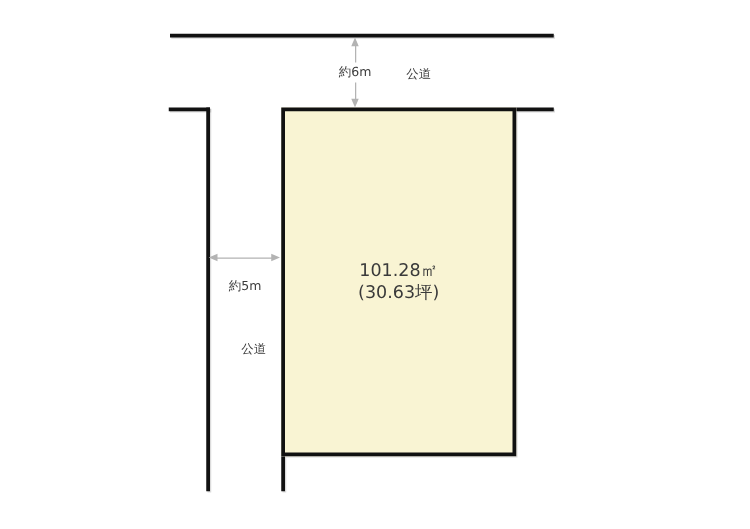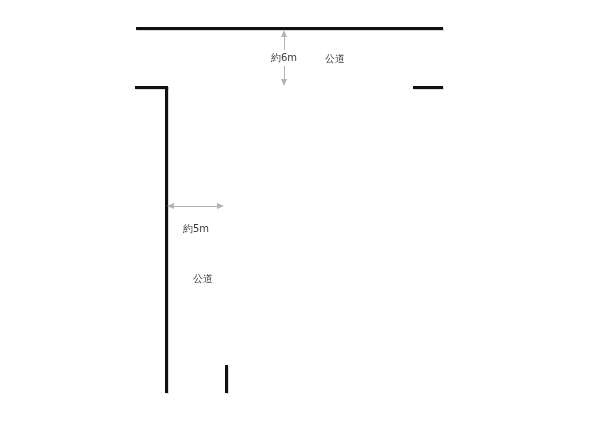--- a/index.html
+++ b/index.html
@@ -82,20 +82,26 @@
 <body>
 
 <div class="canvas">
 
   <div class="line top-road-line"></div>
   <div class="line left-corner-line"></div>
   <div class="line left-road-line"></div>
   <div class="line top-right-line"></div>
   <div class="line plot-ext-line"></div>
 
+  <div class="plot">
+    <div class="plot-label">
+      <div>101.28㎡</div>
+      <div>(30.63坪)</div>
+    </div>
+  </div>
 
   <div class="dim-line vdim-line"></div>
   <div class="ah ah-up"></div>
   <div class="ah ah-down"></div>
   <span class="small-label masked dim6-label">約6m</span>
   <span class="small-label road-top-label">公道</span>
 
   <div class="dim-line hdim-line"></div>
   <div class="ah ah-left"></div>
   <div class="ah ah-right"></div>

